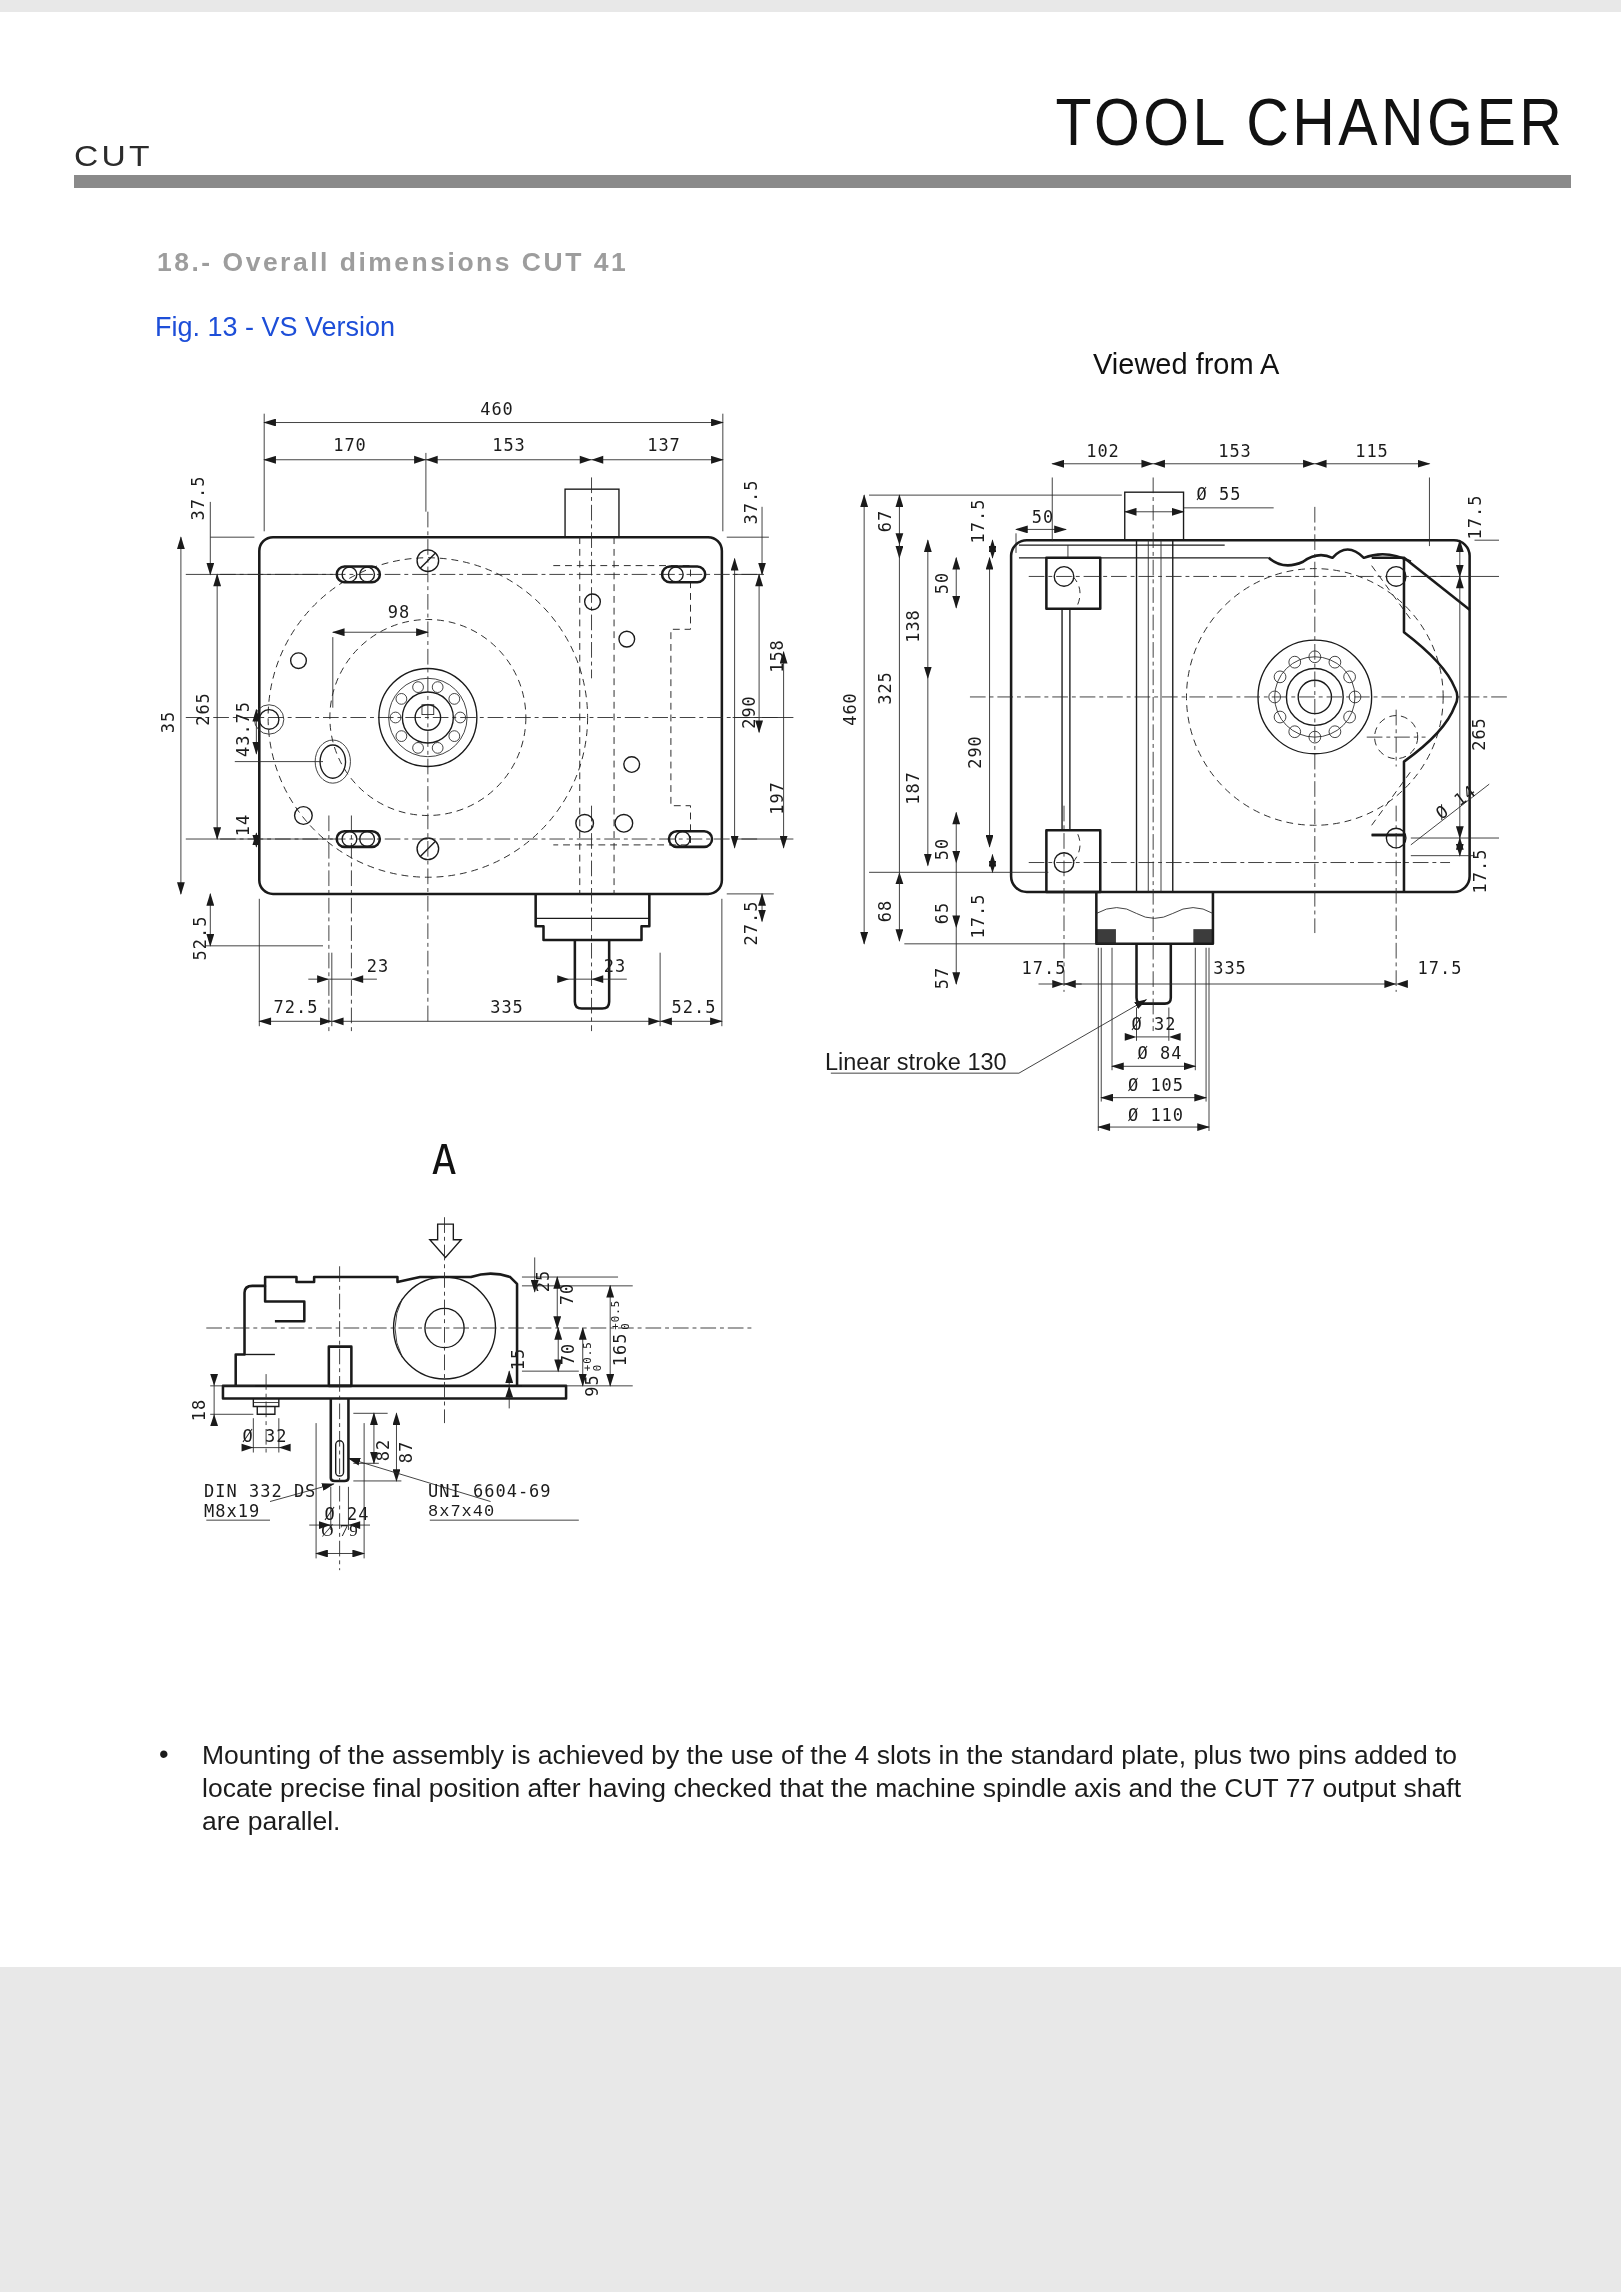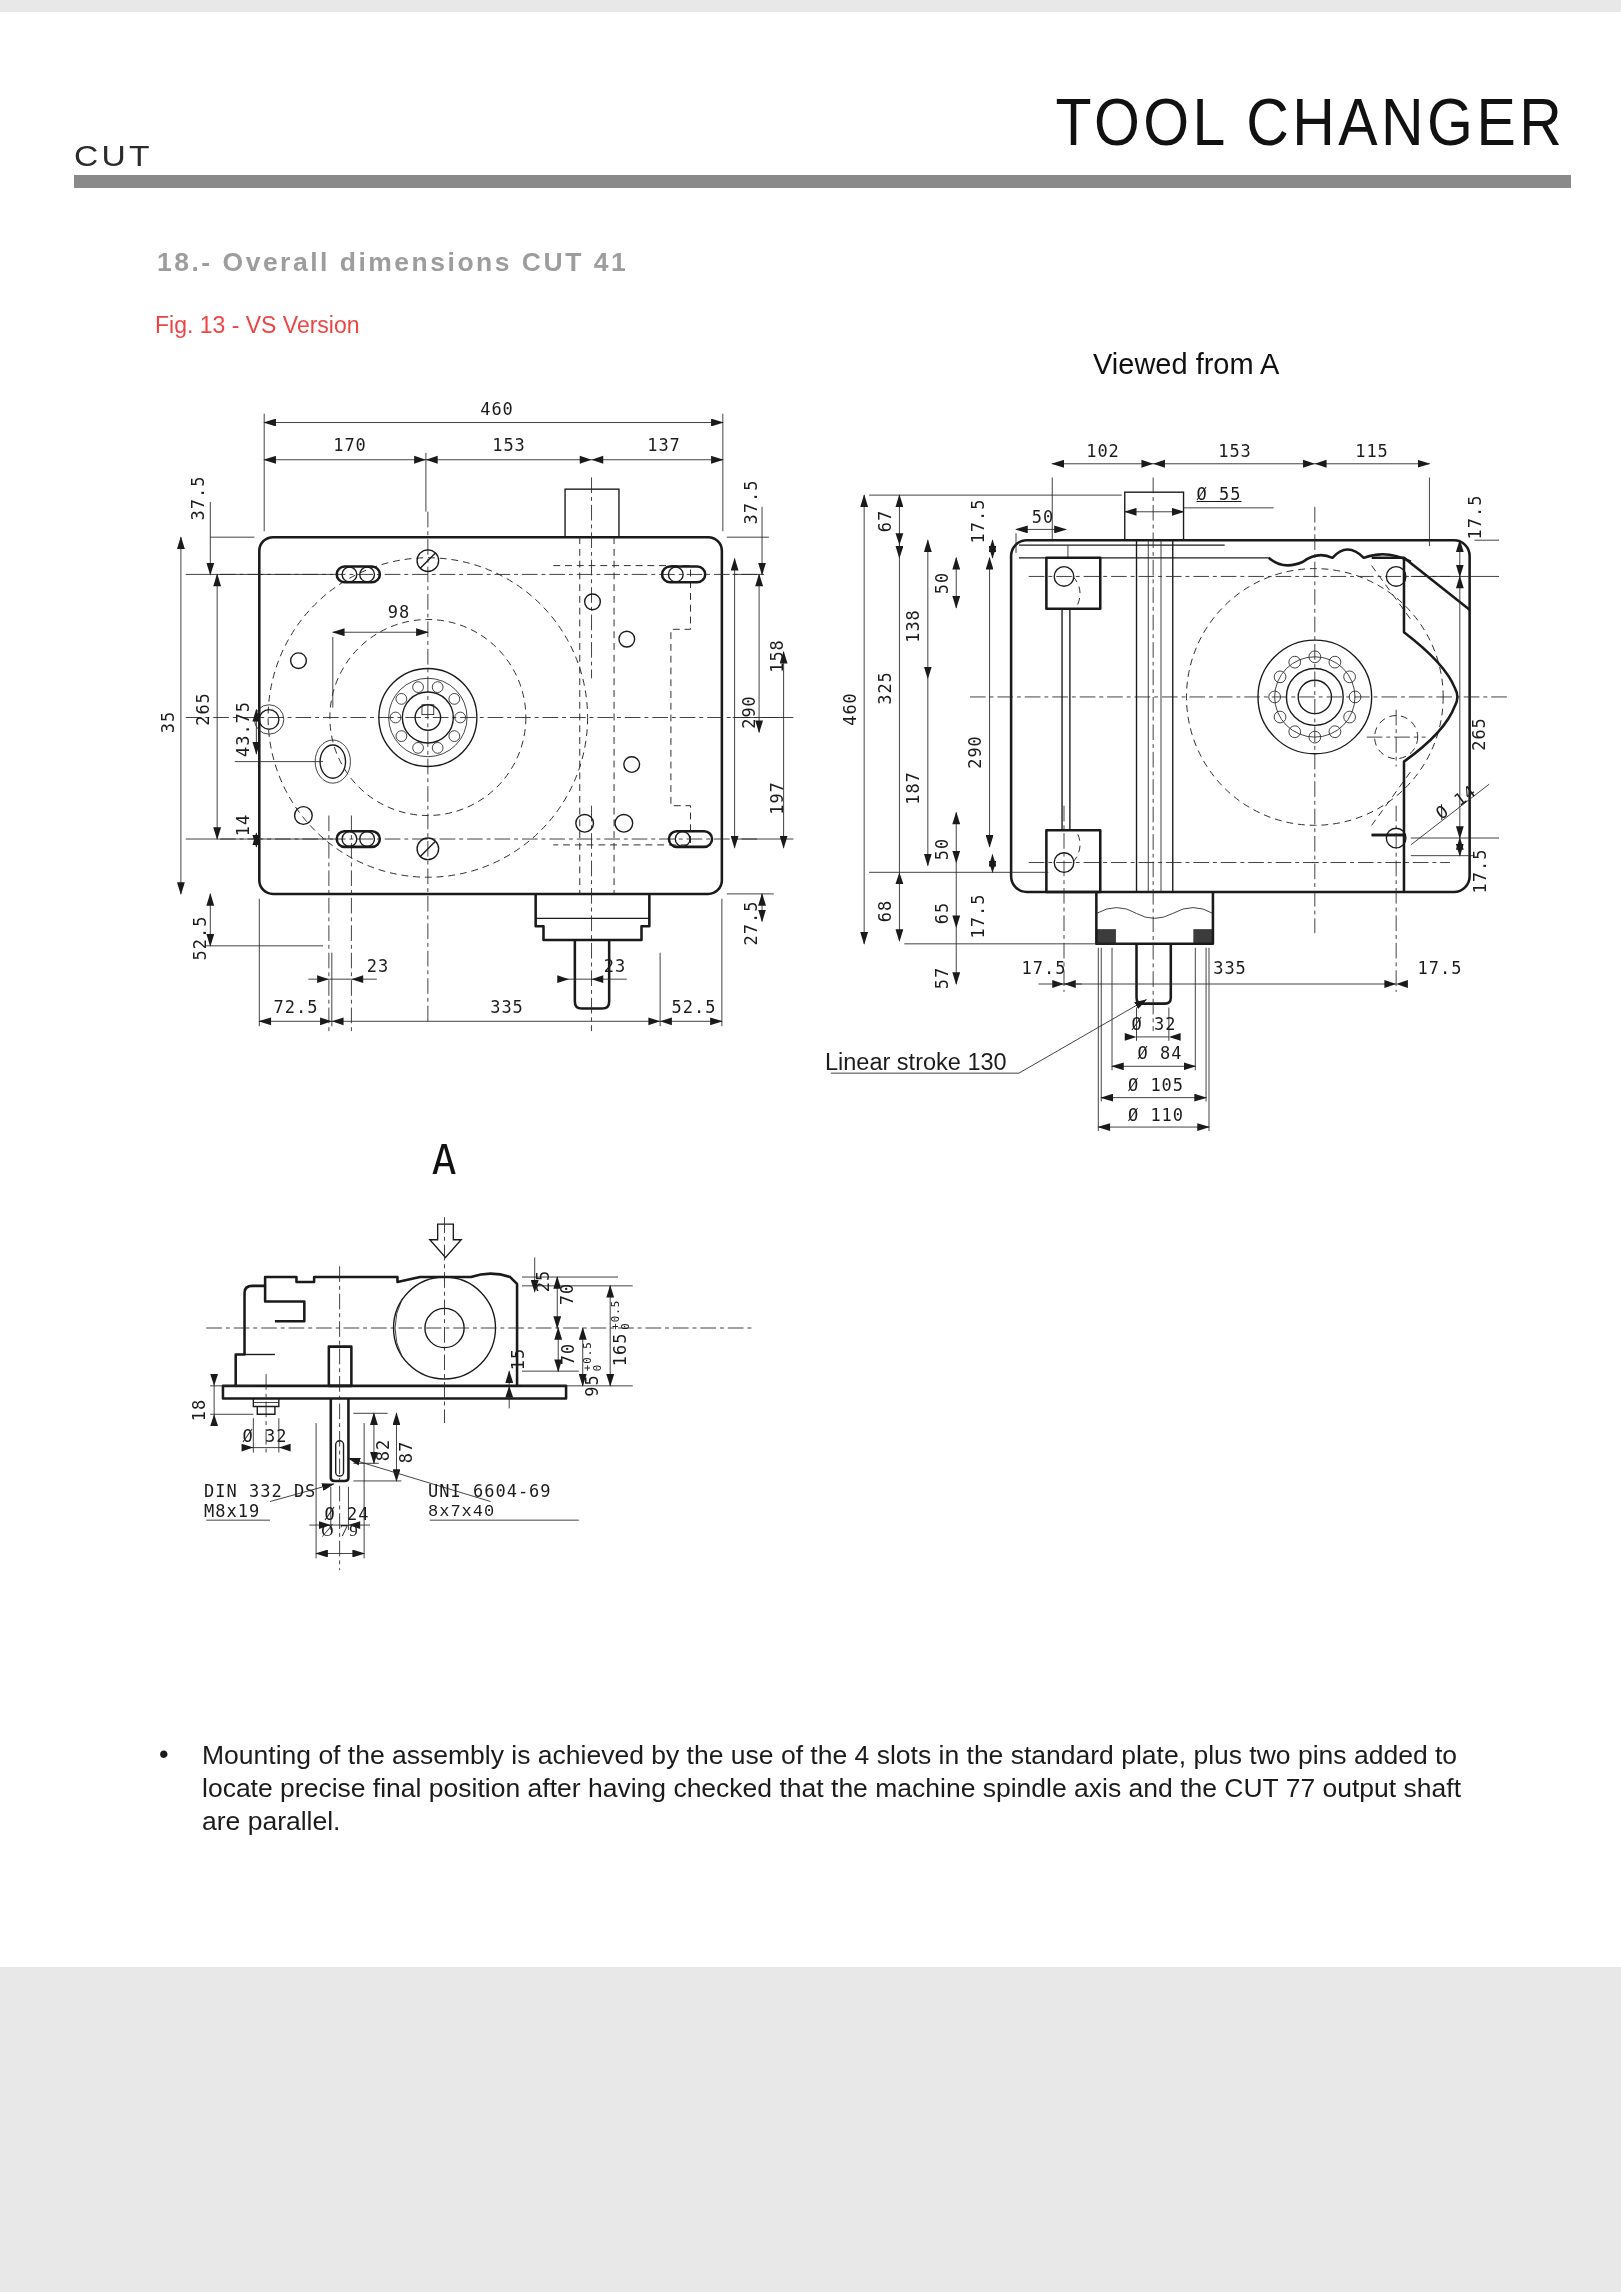--- a/index.html
+++ b/index.html
@@ -7,21 +7,21 @@
         font-family:"Liberation Sans", sans-serif;color:#1a1a1a;overflow:hidden;}
   
   .brand{position:absolute;left:74px;top:127px;font-size:30px;font-weight:400;color:#2b2b2b;
          letter-spacing:2.9px;transform:scaleX(1.12);transform-origin:left;}
   .doc-title{position:absolute;right:56px;top:71px;font-size:67px;font-weight:500;color:#111;
              letter-spacing:3.9px;transform:scaleX(0.88);transform-origin:right;}
   .rule{position:absolute;left:74px;top:163px;width:1497px;height:12.7px;background:#8a8a8a;}
   
   .sec-title{position:absolute;left:157px;top:235px;font-size:26.5px;font-weight:700;color:#9d9d9d;
              letter-spacing:2.5px;}
-  .fig-label{position:absolute;left:155px;top:300px;font-size:23px;color:#ef4444;}
+  .fig-label{position:absolute;left:155px;top:300px;font-size:27px;color:#1d4ed8;}
   .viewed{position:absolute;left:1093px;top:336px;font-size:29px;color:#111;}
   
   .drawing{position:absolute;}
   .drawing svg{position:absolute;left:0;top:0;}
   .dims{position:absolute;left:0;top:0;width:100%;height:100%;}
   .dim{position:absolute;font-family:"DejaVu Sans Mono", monospace;font-size:17px;color:#1c1c1c;
        white-space:nowrap;transform:translate(-50%,-50%);letter-spacing:1px;}
   .dim.l{transform:translate(0,-50%);}
   .dim .tol{display:inline-block;vertical-align:middle;line-height:9.8px;font-size:10.8px;margin-left:2.9px;}
   .dim .tol i{display:block;font-style:normal;}
@@ -348,21 +348,21 @@
         <line class="t" x1="394" y1="575" x2="394" y2="762"></line>
       <line class="t" x1="281" y1="758" x2="394" y2="758" marker-start="url(#as)" marker-end="url(#ae)"></line>
 
       <line class="t" x1="8" y1="703" x2="200" y2="703"></line>
       <line class="t" x1="200" y1="703" x2="330" y2="628" marker-end="url(#ae)"></line>
     </svg>
     <div class="dims">
         <span class="dim" style="left: 280px; top: 67px;">102</span>
         <span class="dim" style="left: 412px; top: 67px;">153</span>
         <span class="dim" style="left: 549px; top: 67px;">115</span>
-        <span class="dim" style="left: 396px; top: 110px; text-decoration: underline;">Ø 55</span>
+        <span class="dim" style="left: 396px; top: 110px;">Ø 55</span>
         <span class="dim" style="left: 220px; top: 133px;">50</span>
         <span class="dim" style="left: 62px; top: 137px; transform: translate(-50%, -50%) rotate(-90deg);">67</span>
         <span class="dim" style="left: 155px; top: 137px; transform: translate(-50%, -50%) rotate(-90deg);">17.5</span>
         <span class="dim" style="left: 119px; top: 199px; transform: translate(-50%, -50%) rotate(-90deg);">50</span>
         <span class="dim" style="left: 90px; top: 242px; transform: translate(-50%, -50%) rotate(-90deg);">138</span>
         <span class="dim" style="left: 62px; top: 304px; transform: translate(-50%, -50%) rotate(-90deg);">325</span>
         <span class="dim" style="left: 26.5px; top: 325px; transform: translate(-50%, -50%) rotate(-90deg);">460</span>
         <span class="dim" style="left: 152px; top: 368px; transform: translate(-50%, -50%) rotate(-90deg);">290</span>
         <span class="dim" style="left: 90px; top: 404px; transform: translate(-50%, -50%) rotate(-90deg);">187</span>
         <span class="dim" style="left: 119px; top: 465px; transform: translate(-50%, -50%) rotate(-90deg);">50</span>

